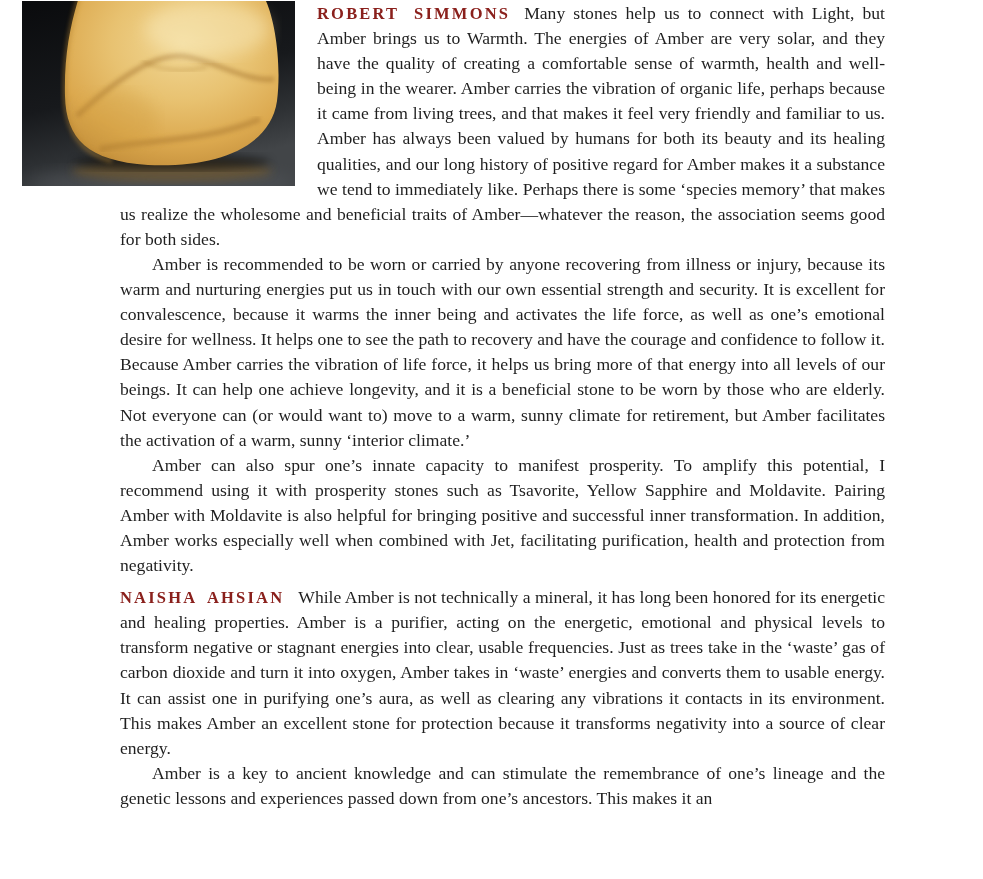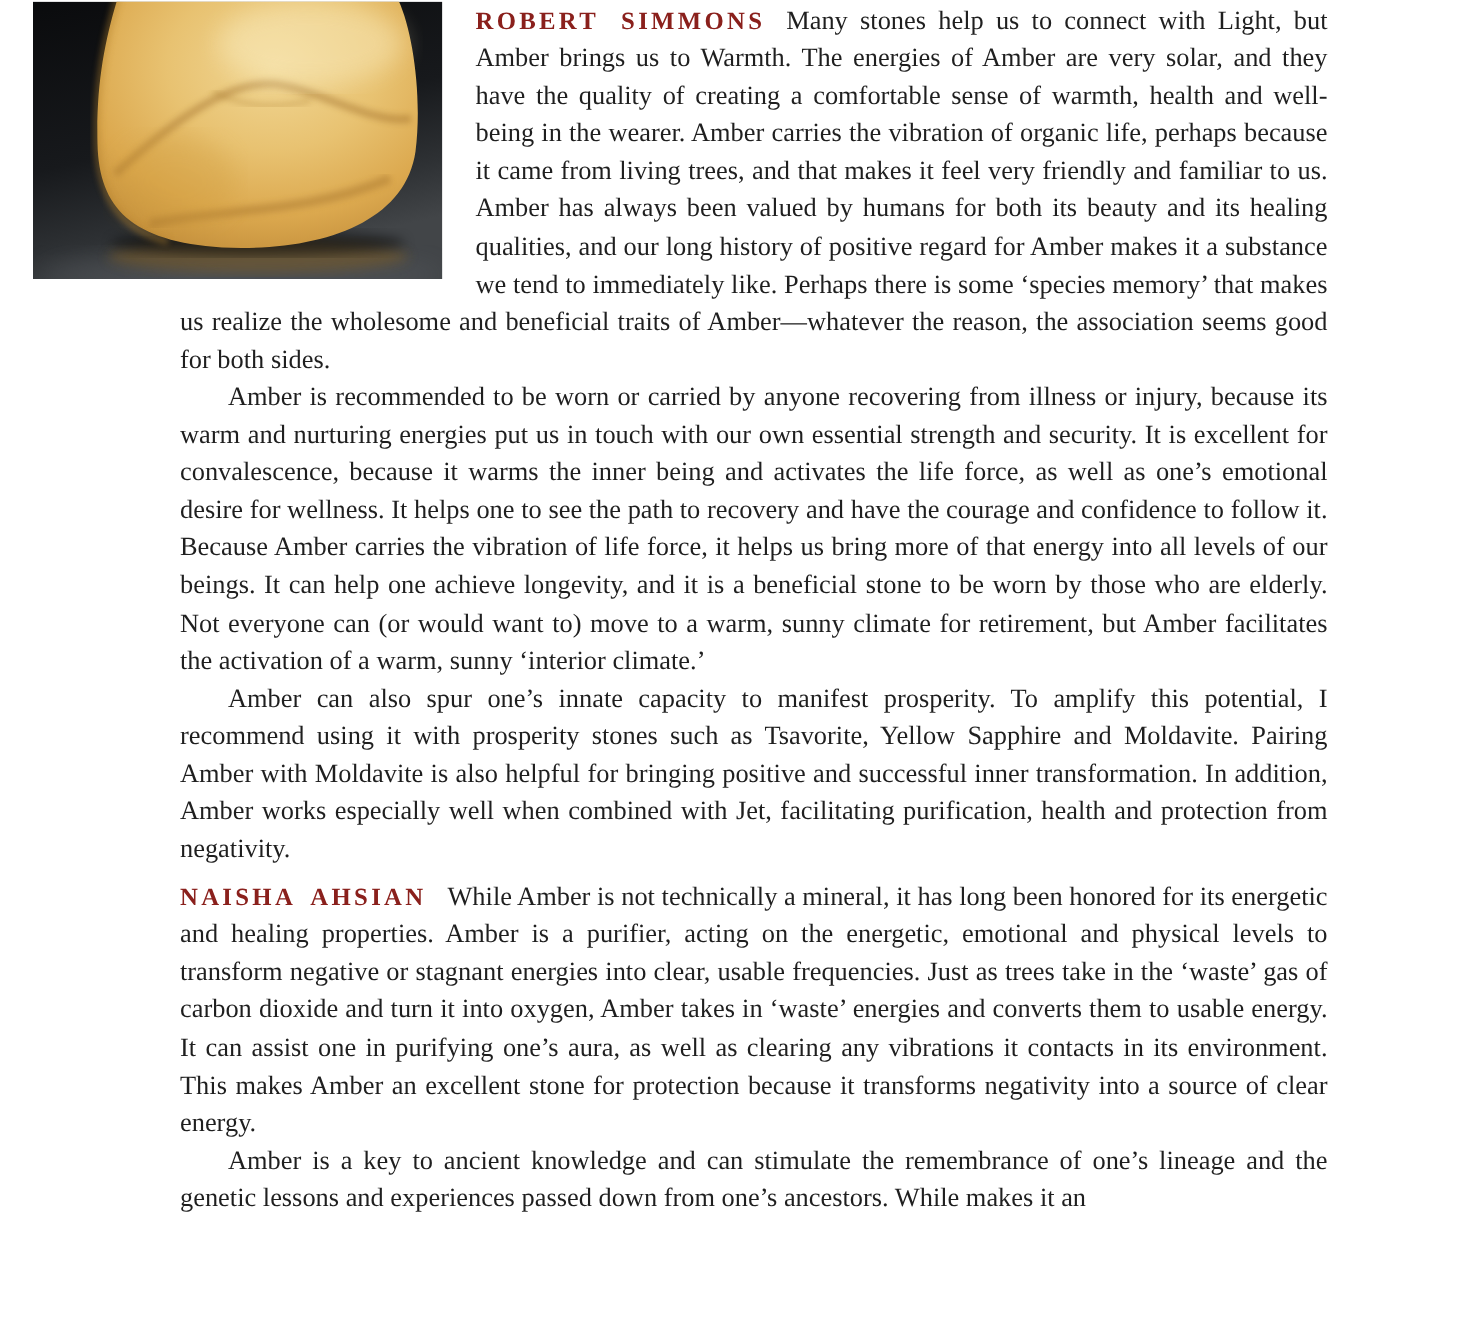--- a/index.html
+++ b/index.html
@@ -95,17 +95,17 @@
         <span class="author">ROBERT SIMMONS</span><span>Many stones help us to connect with Light, but Amber brings us to Warmth. The energies of Amber are very solar, and they have the quality of creating a comfortable sense of warmth, health and well-being in the wearer. Amber carries the vibration of organic life, perhaps because it came from living trees, and that makes it feel very friendly and familiar to us. Amber has always been valued by humans for both its beauty and its healing qualities, and our long history of positive regard for Amber makes it a substance we tend to immediately like. Perhaps there is some ‘species memory’ that makes us realize the wholesome and beneficial traits of Amber—whatever the reason, the association seems good for both sides.</span>
       </p>
       <p class="para indent">Amber is recommended to be worn or carried by anyone recovering from illness or injury, because its warm and nurturing energies put us in touch with our own essential strength and security. It is excellent for convalescence, because it warms the inner being and activates the life force, as well as one’s emotional desire for wellness. It helps one to see the path to recovery and have the courage and confidence to follow it. Because Amber carries the vibration of life force, it helps us bring more of that energy into all levels of our beings. It can help one achieve longevity, and it is a beneficial stone to be worn by those who are elderly. Not everyone can (or would want to) move to a warm, sunny climate for retirement, but Amber facilitates the activation of a warm, sunny ‘interior climate.’</p>
       <p class="para indent">Amber can also spur one’s innate capacity to manifest prosperity. To amplify this potential, I recommend using it with prosperity stones such as Tsavorite, Yellow Sapphire and Moldavite. Pairing Amber with Moldavite is also helpful for bringing positive and successful inner transformation. In addition, Amber works especially well when combined with Jet, facilitating purification, health and protection from negativity.</p>
     </section>
 
     <section class="section-gap">
       <p class="para">
         <span class="author">NAISHA AHSIAN</span><span>While Amber is not technically a mineral, it has long been honored for its energetic and healing properties. Amber is a purifier, acting on the energetic, emotional and physical levels to transform negative or stagnant energies into clear, usable frequencies. Just as trees take in the ‘waste’ gas of carbon dioxide and turn it into oxygen, Amber takes in ‘waste’ energies and converts them to usable energy. It can assist one in purifying one’s aura, as well as clearing any vibrations it contacts in its environment. This makes Amber an excellent stone for protection because it transforms negativity into a source of clear energy.</span>
       </p>
-      <p class="para indent">Amber is a key to ancient knowledge and can stimulate the remembrance of one’s lineage and the genetic lessons and experiences passed down from one’s ancestors. While makes it an</p>
+      <p class="para indent">Amber is a key to ancient knowledge and can stimulate the remembrance of one’s lineage and the genetic lessons and experiences passed down from one’s ancestors. This makes it an</p>
     </section>
 
   </article>
 </div>
 
 </body></html>

